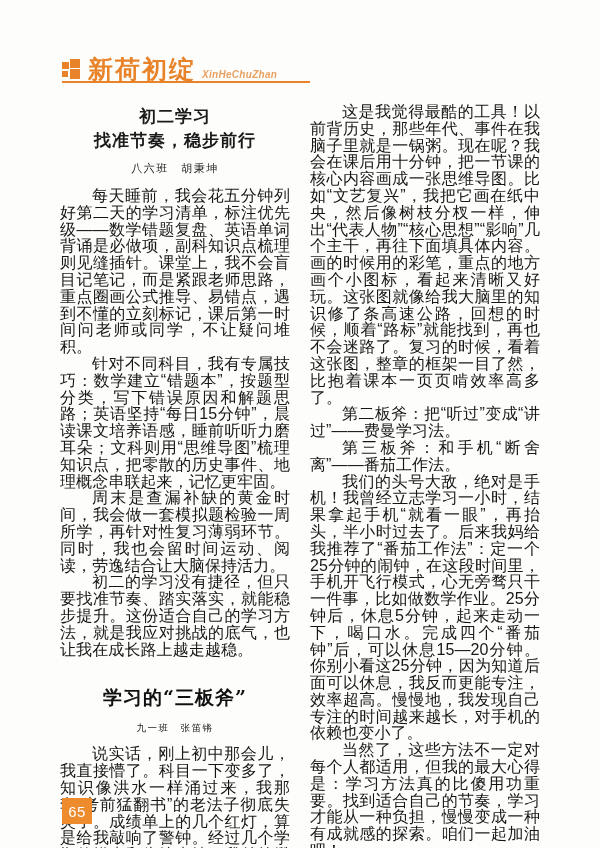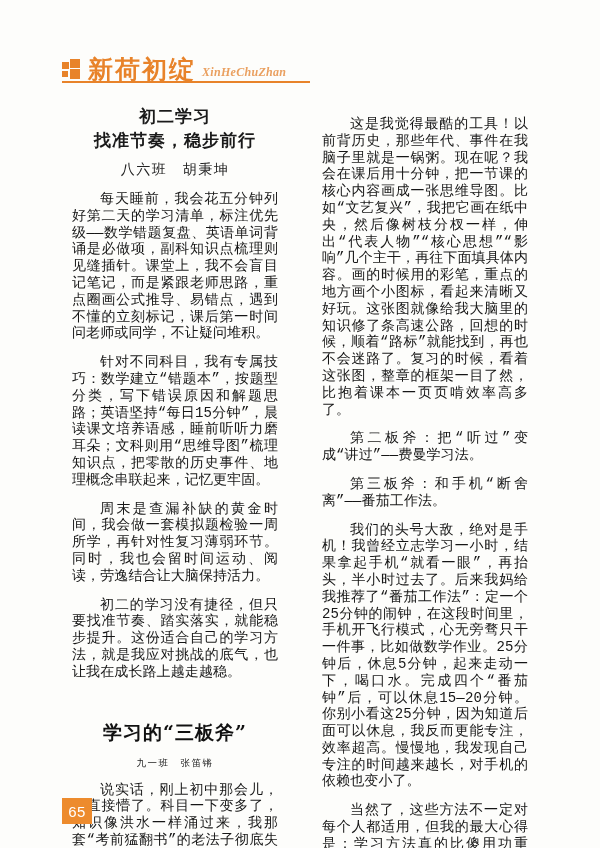--- a/index.html
+++ b/index.html
@@ -56,22 +56,22 @@
     font-family: "DejaVu Sans", sans-serif;
     font-weight: bold;
     font-size: 25px;
     letter-spacing: 2px;
     color: #e8832a;
     line-height: 1;
     margin-bottom: 2px;
     white-space: nowrap;
   }
   .mast-pinyin {
-    font-family: Liberation Serif, serif;
-    font-size: 12px;
+    font-family: Liberation Sans, sans-serif;
+    font-size: 10px;
     font-weight: bold;
     font-style: italic;
     color: #eaa060;
     letter-spacing: 0.3px;
     margin-left: 6px;
     margin-bottom: 4px;
     white-space: nowrap;
   }
   .mast-rule {
     position: absolute;
@@ -99,21 +99,21 @@
     line-height: 24px;
     color: #1a1a1a;
     font-family: "DejaVu Serif", serif;
     letter-spacing: 1px;
     margin: 0;
     padding: 0;
   }
   .art-title .l2 { display: block; }
   .byline {
     text-align: center;
-    font-size: 14px;
+    font-size: 11px;
     color: #222;
     letter-spacing: 1.5px;
     margin-top: 9px;
     margin-bottom: 12px;
     font-family: "DejaVu Serif", serif;
   }
   .art-title-2 {
     text-align: center;
     font-size: 19px;
     line-height: 26px;
@@ -128,28 +128,28 @@
     font-size: 9.5px;
     color: #222;
     letter-spacing: 1.5px;
     margin-top: 12px;
     margin-bottom: 11px;
     font-family: "DejaVu Serif", serif;
   }
 
   
   p.body {
-    margin: 12px;
-    font-size: 14px;
+    margin: 0;
+    font-size: 16px;
     line-height: 16.8px;
     text-align: justify;
     text-justify: inter-ideograph;
     text-indent: 2em;
     color: #161616;
-    font-family: Liberation Mono, monospace;
+    font-family: Liberation Sans, sans-serif;
     letter-spacing: 0.1px;
   }
 
   
   .pagenum {
     position: absolute;
     left: 62px;
     top: 798px;
     width: 30px;
     height: 26px;

